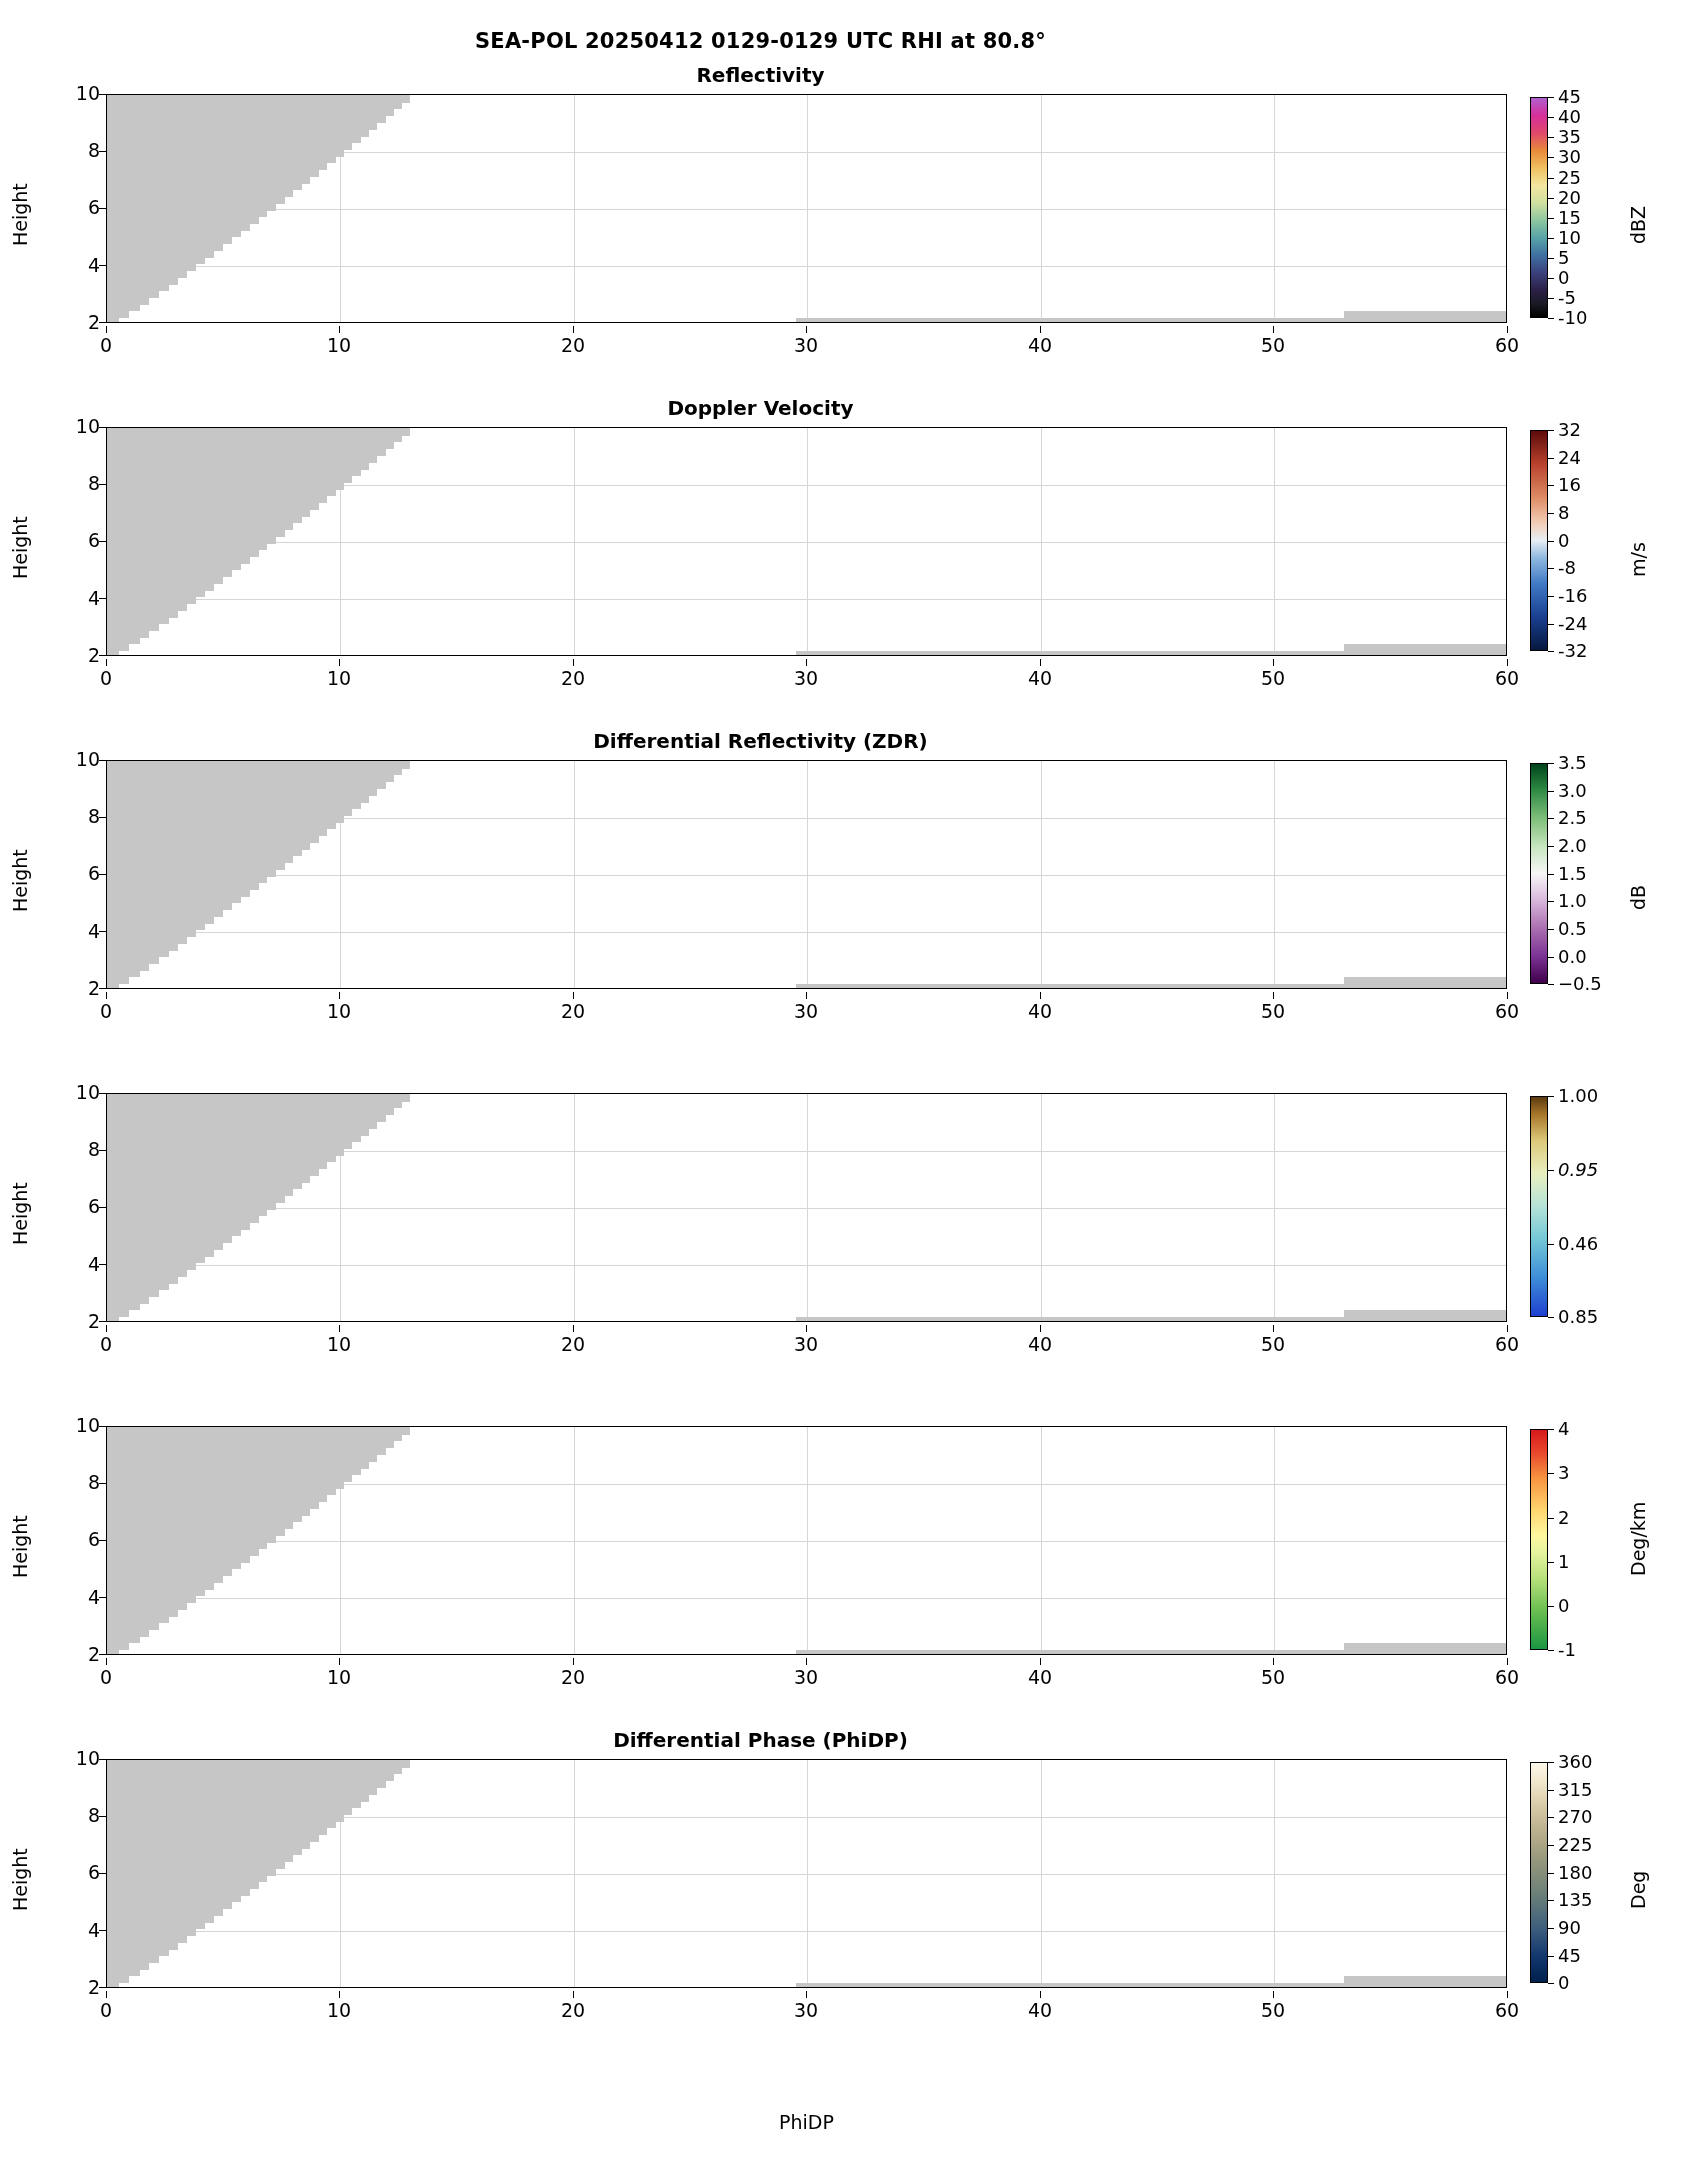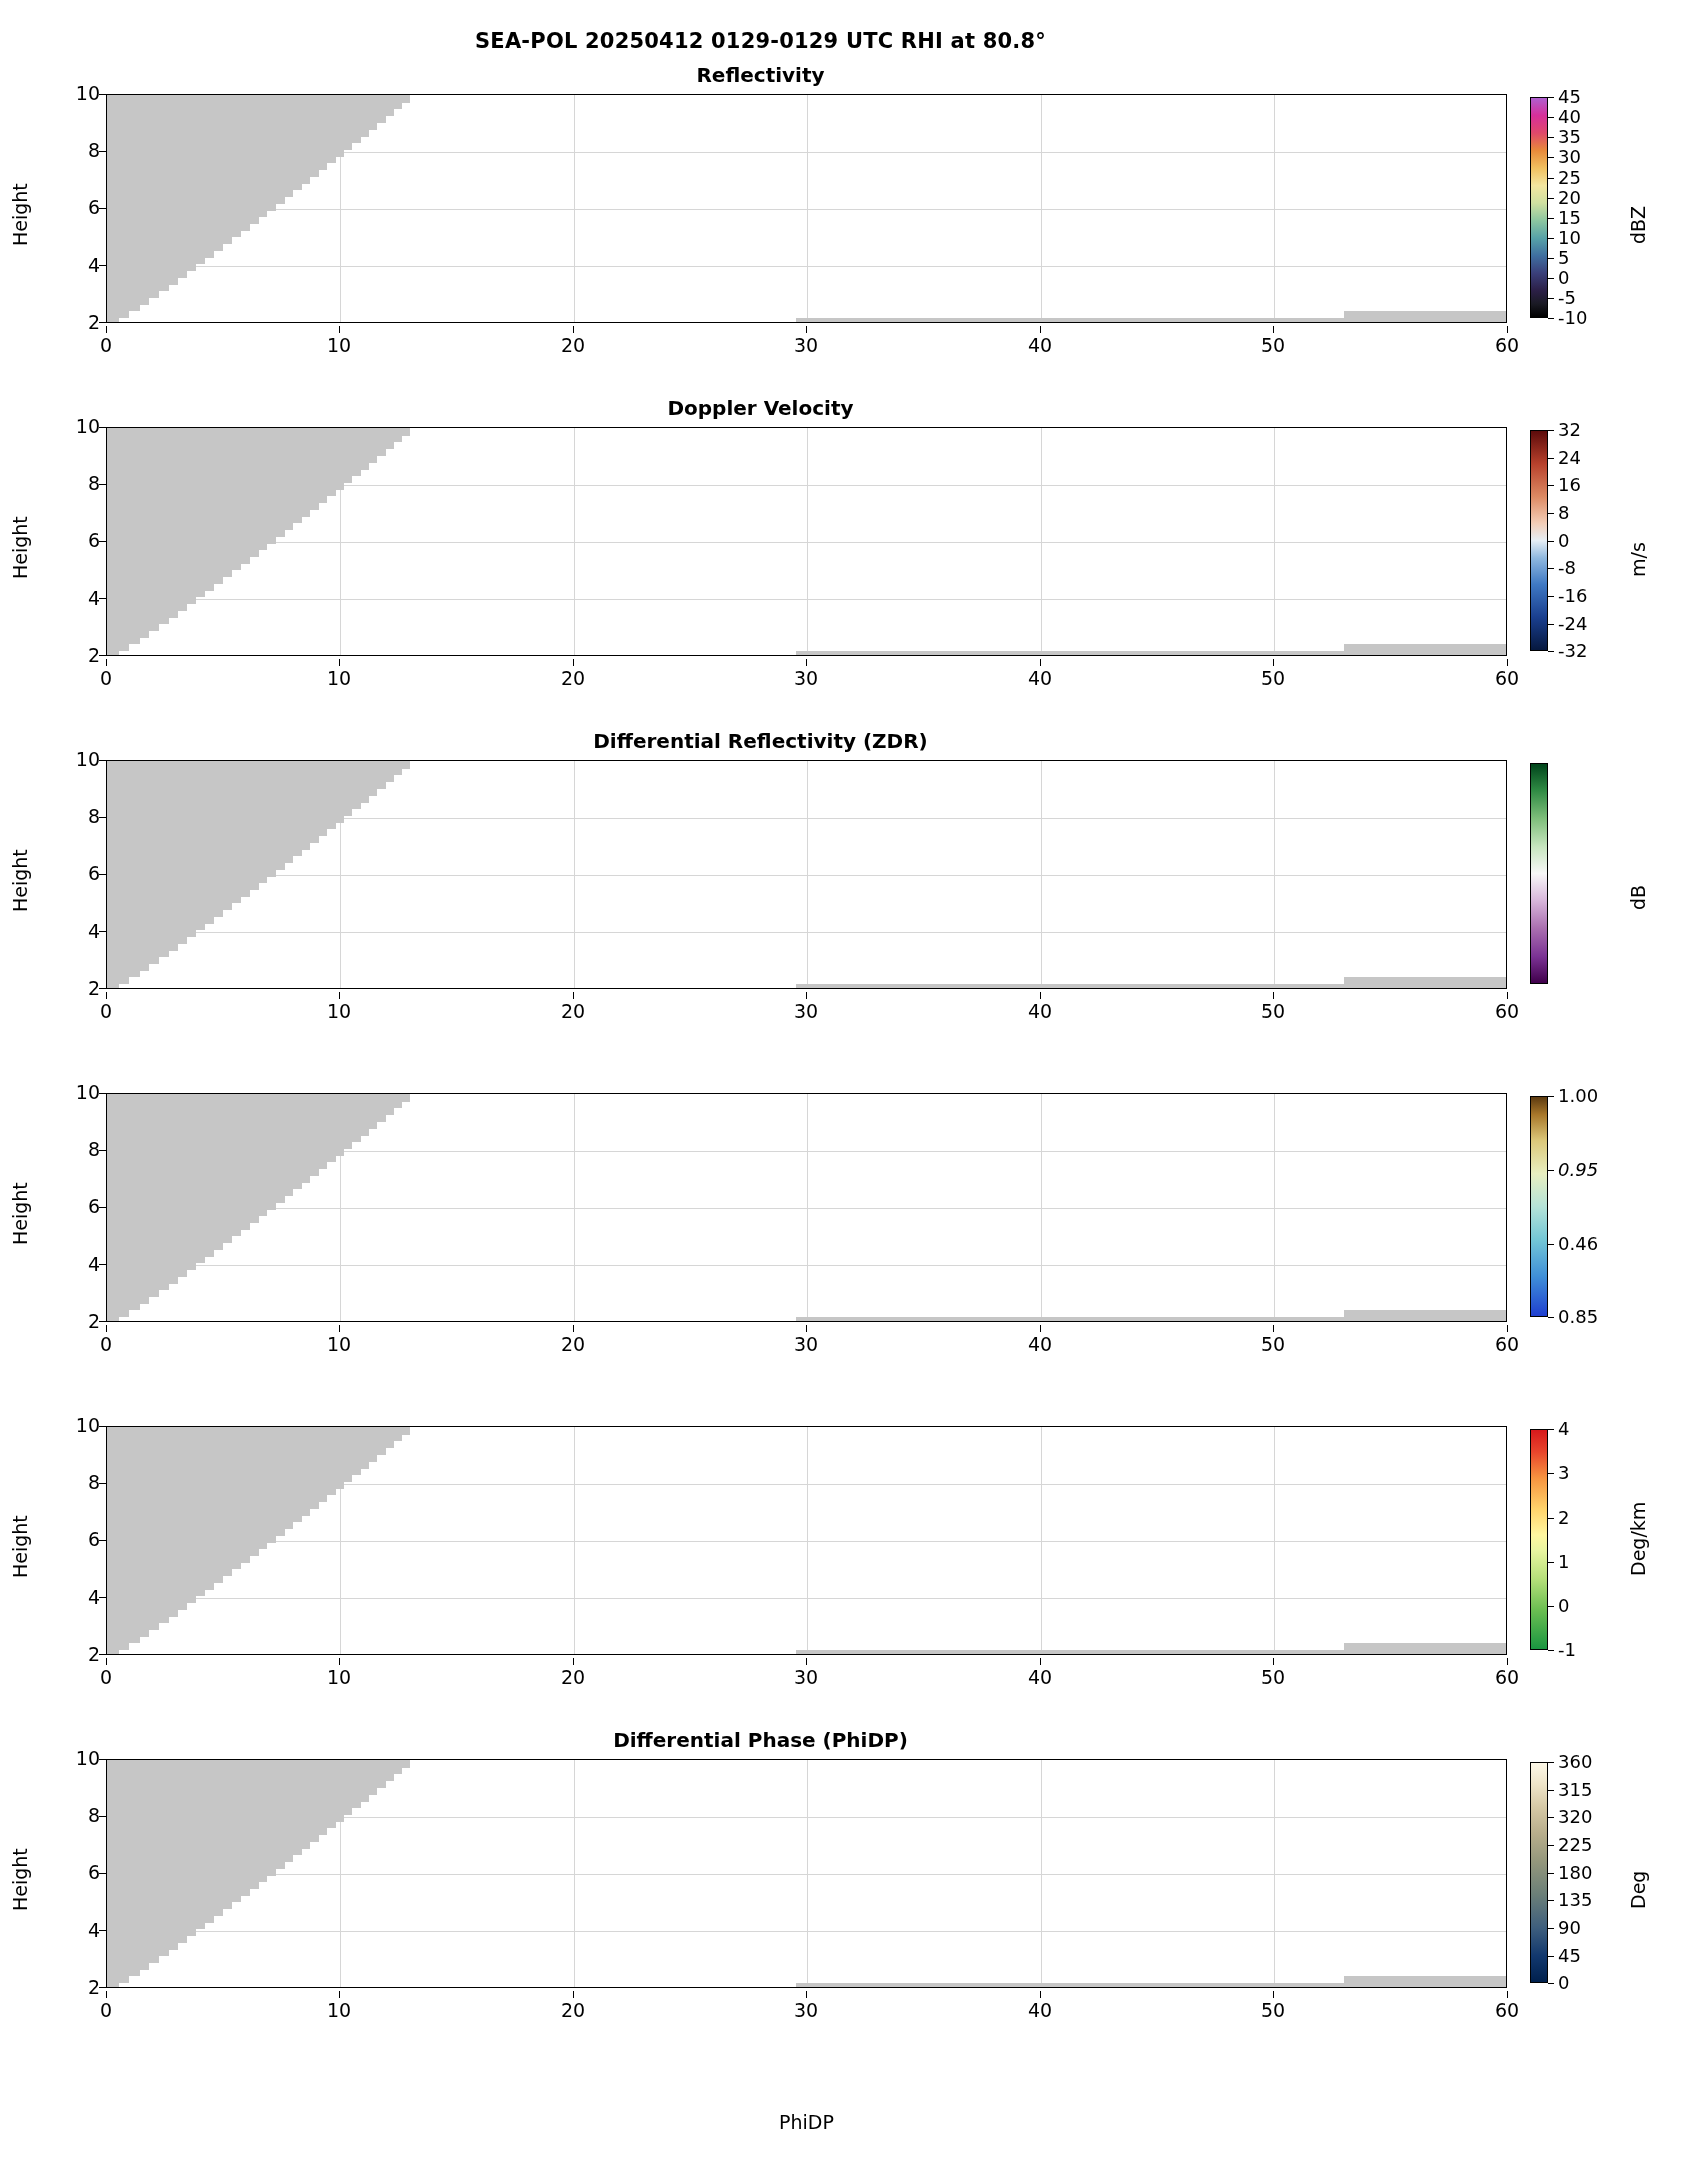--- a/index.html
+++ b/index.html
@@ -470,20 +470,40 @@
           <div class="xtickmark" style="left:700px;"></div>
           <div class="xtick" style="left:700px;">30</div>
           <div class="xtickmark" style="left:934px;"></div>
           <div class="xtick" style="left:934px;">40</div>
           <div class="xtickmark" style="left:1167px;"></div>
           <div class="xtick" style="left:1167px;">50</div>
           <div class="xtickmark" style="left:1401px;"></div>
           <div class="xtick" style="left:1401px;">60</div>
         </div>
         <div class="cbar" style="left:1530px;top:34px;height:221px;background:linear-gradient(to top,#40004b 0%,#7b3294 12%,#aa6fb0 25%,#d9b8dc 38%,#f7f7f7 50%,#c8e6c0 62%,#7fbf7b 75%,#2f8a43 88%,#00441b 100%);"></div>
+        <div class="cbar-ticks" style="left:1548px;top:34px;height:221px;width:81px;">
+          <div class="cbar-tickmark" style="left:0px;top:0px;"></div>
+          <div class="cbar-tick" style="left:10px;top:-9px;">3.5</div>
+          <div class="cbar-tickmark" style="left:0px;top:28px;"></div>
+          <div class="cbar-tick" style="left:10px;top:19px;">3.0</div>
+          <div class="cbar-tickmark" style="left:0px;top:55px;"></div>
+          <div class="cbar-tick" style="left:10px;top:46px;">2.5</div>
+          <div class="cbar-tickmark" style="left:0px;top:83px;"></div>
+          <div class="cbar-tick" style="left:10px;top:74px;">2.0</div>
+          <div class="cbar-tickmark" style="left:0px;top:111px;"></div>
+          <div class="cbar-tick" style="left:10px;top:102px;">1.5</div>
+          <div class="cbar-tickmark" style="left:0px;top:138px;"></div>
+          <div class="cbar-tick" style="left:10px;top:129px;">1.0</div>
+          <div class="cbar-tickmark" style="left:0px;top:166px;"></div>
+          <div class="cbar-tick" style="left:10px;top:157px;">0.5</div>
+          <div class="cbar-tickmark" style="left:0px;top:194px;"></div>
+          <div class="cbar-tick" style="left:10px;top:185px;">0.0</div>
+          <div class="cbar-tickmark" style="left:0px;top:221px;"></div>
+          <div class="cbar-tick" style="left:10px;top:212px;">−0.5</div>
+        </div>
         <div class="cbar-label" style="left:1627px;top:181px;">dB</div>
       </div>
       <div class="panel" style="top:1062px;height:306px;">
         <div class="ylabel" style="top:183px;">Height</div>
         <div class="plotbox">
           <div class="gridline-v" style="left:233px;"></div>
           <div class="gridline-v" style="left:467px;"></div>
           <div class="gridline-v" style="left:700px;"></div>
           <div class="gridline-v" style="left:934px;"></div>
           <div class="gridline-v" style="left:1167px;"></div>
@@ -743,21 +763,21 @@
           <div class="xtickmark" style="left:1401px;"></div>
           <div class="xtick" style="left:1401px;">60</div>
         </div>
         <div class="cbar" style="left:1530px;top:34px;height:221px;background:linear-gradient(to top,#00204d 0%,#12386e 12%,#3f5f7d 25%,#6b7f78 40%,#94977c 55%,#b8ae8c 68%,#d6c9a6 80%,#eee4c8 90%,#fdf8e8 100%);"></div>
         <div class="cbar-ticks" style="left:1548px;top:34px;height:221px;width:81px;">
           <div class="cbar-tickmark" style="left:0px;top:0px;"></div>
           <div class="cbar-tick" style="left:10px;top:-9px;">360</div>
           <div class="cbar-tickmark" style="left:0px;top:28px;"></div>
           <div class="cbar-tick" style="left:10px;top:19px;">315</div>
           <div class="cbar-tickmark" style="left:0px;top:55px;"></div>
-          <div class="cbar-tick" style="left:10px;top:46px;">320</div>
+          <div class="cbar-tick" style="left:10px;top:46px;">270</div>
           <div class="cbar-tickmark" style="left:0px;top:83px;"></div>
           <div class="cbar-tick" style="left:10px;top:74px;">225</div>
           <div class="cbar-tickmark" style="left:0px;top:111px;"></div>
           <div class="cbar-tick" style="left:10px;top:102px;">180</div>
           <div class="cbar-tickmark" style="left:0px;top:138px;"></div>
           <div class="cbar-tick" style="left:10px;top:129px;">135</div>
           <div class="cbar-tickmark" style="left:0px;top:166px;"></div>
           <div class="cbar-tick" style="left:10px;top:157px;">90</div>
           <div class="cbar-tickmark" style="left:0px;top:194px;"></div>
           <div class="cbar-tick" style="left:10px;top:185px;">45</div>

